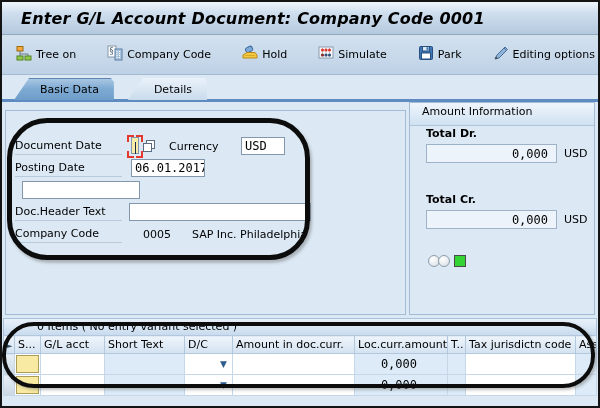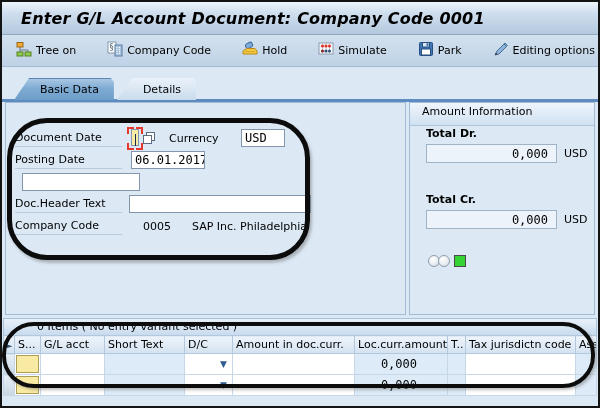--- a/index.html
+++ b/index.html
@@ -20,44 +20,44 @@
     height: 33px;
     background: linear-gradient(#eef5fc 0%, #cfdeee 35%, #b4c9de 100%);
     border-bottom: 1px solid #90a8c0;
     display: flex; align-items: center;
     padding-left: 19px;
   }
   .title-bar .title { font-size: 16px; font-weight: bold; font-style: italic; letter-spacing: .2px; }
 
   
   .toolbar {
-    height: 32px;
+    height: 40px;
     background: linear-gradient(#d3e1ef 0%, #bed2e6 100%);
     border-bottom: 1px solid #a3bad1;
     display: flex; align-items: center;
     padding-left: 12px; column-gap: 27px;
   }
   .tbtn { display: inline-flex; align-items: center; gap: 4px; height: 24px; padding: 0 2px; cursor: default; }
   .tbtn svg { flex: 0 0 auto; }
 
   
   .tab-strip { position: absolute; top: 76px; left: 12px; height: 22px; display: flex; z-index: 2; }
   .tab {
     height: 22px; display: flex; align-items: center;
-    padding: 0 15px 0 26px; margin-right: 3px;
+    padding: 0 15px 0 26px; margin-right: 14px;
     clip-path: polygon(15px 0, calc(100% - 3px) 0, 100% 4px, 100% 100%, 0 100%);
   }
   .tab.active { background: linear-gradient(#a9c7e3 0%, #7fabd3 45%, #6d9dc9 100%); border-top:1px solid #5d88b5; }
   .tab.inactive { background: linear-gradient(#eaf2fa 0%, #c9dbec 100%); }
   .tab-line { position: absolute; top: 97px; left: 0; width: 100%; height: 3px; background: #5e8cc0; z-index: 1; }
 
   
   .panels { position: absolute; top: 100px; left: 3px; right: 3px; height: 213px; display: flex; gap: 3px; }
   .panel { border: 1px solid #a2bcd6; background: #dce9f5; }
-  .panel.left  { flex: 0 0 401px; padding: 24px 0 12px 9px; }
+  .panel.left  { flex: 0 0 401px; padding: 24px 0 12px 9px; margin-top: 8px; }
   .panel.right { flex: 1 1 auto; position: relative; }
 
   
   .frow { display: flex; align-items: center; height: 22px; }
   .flabel {
     width: 107px; height: 17px; line-height: 16px;
     border-bottom: 1px solid rgba(140,165,190,.45);
     white-space: nowrap; overflow: hidden;
   }
   .field {

